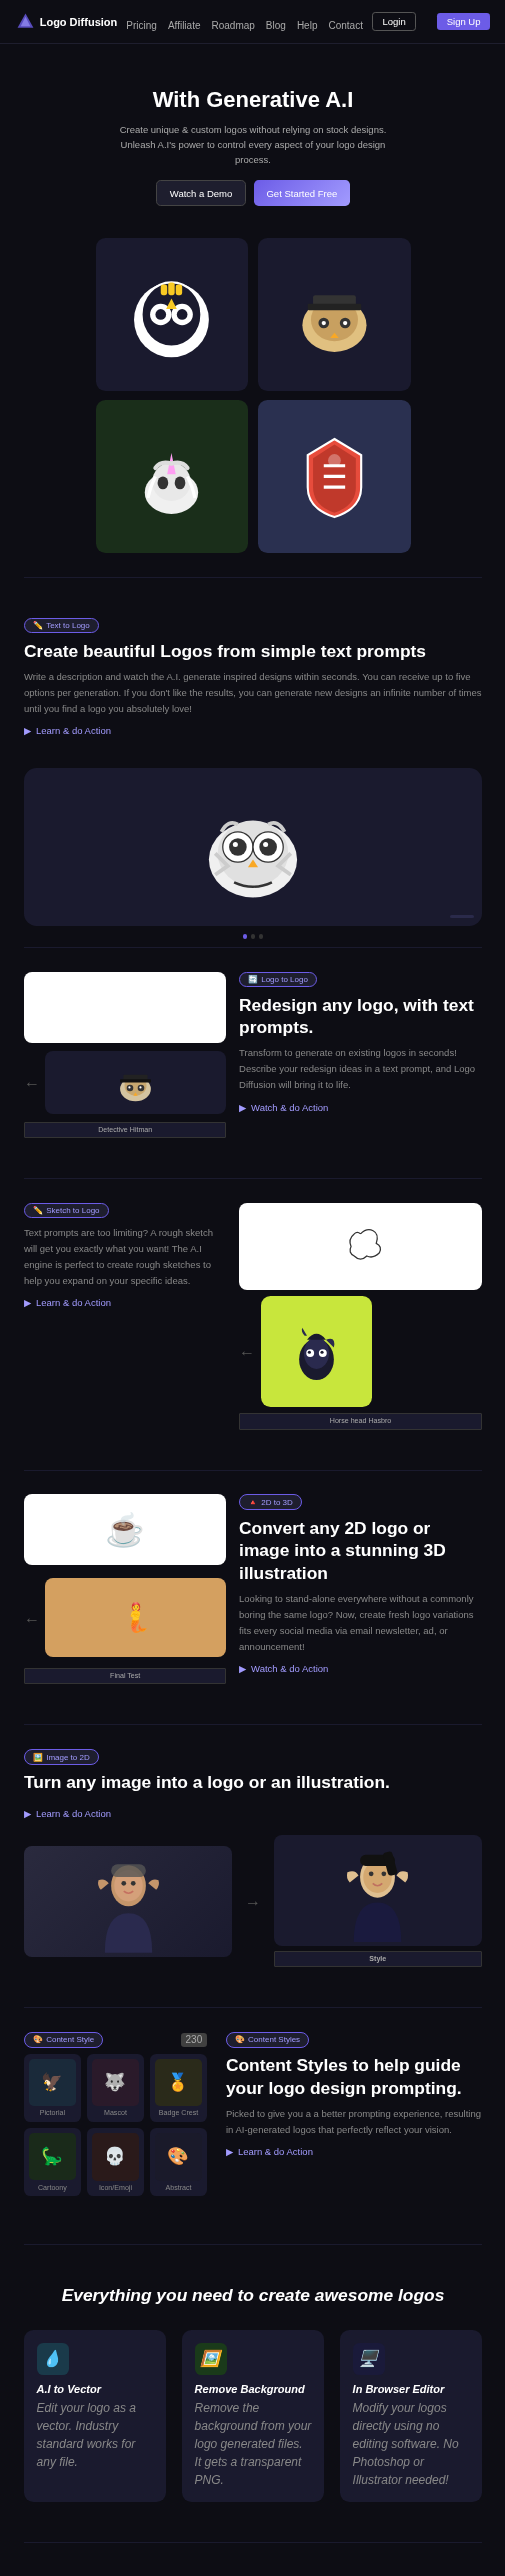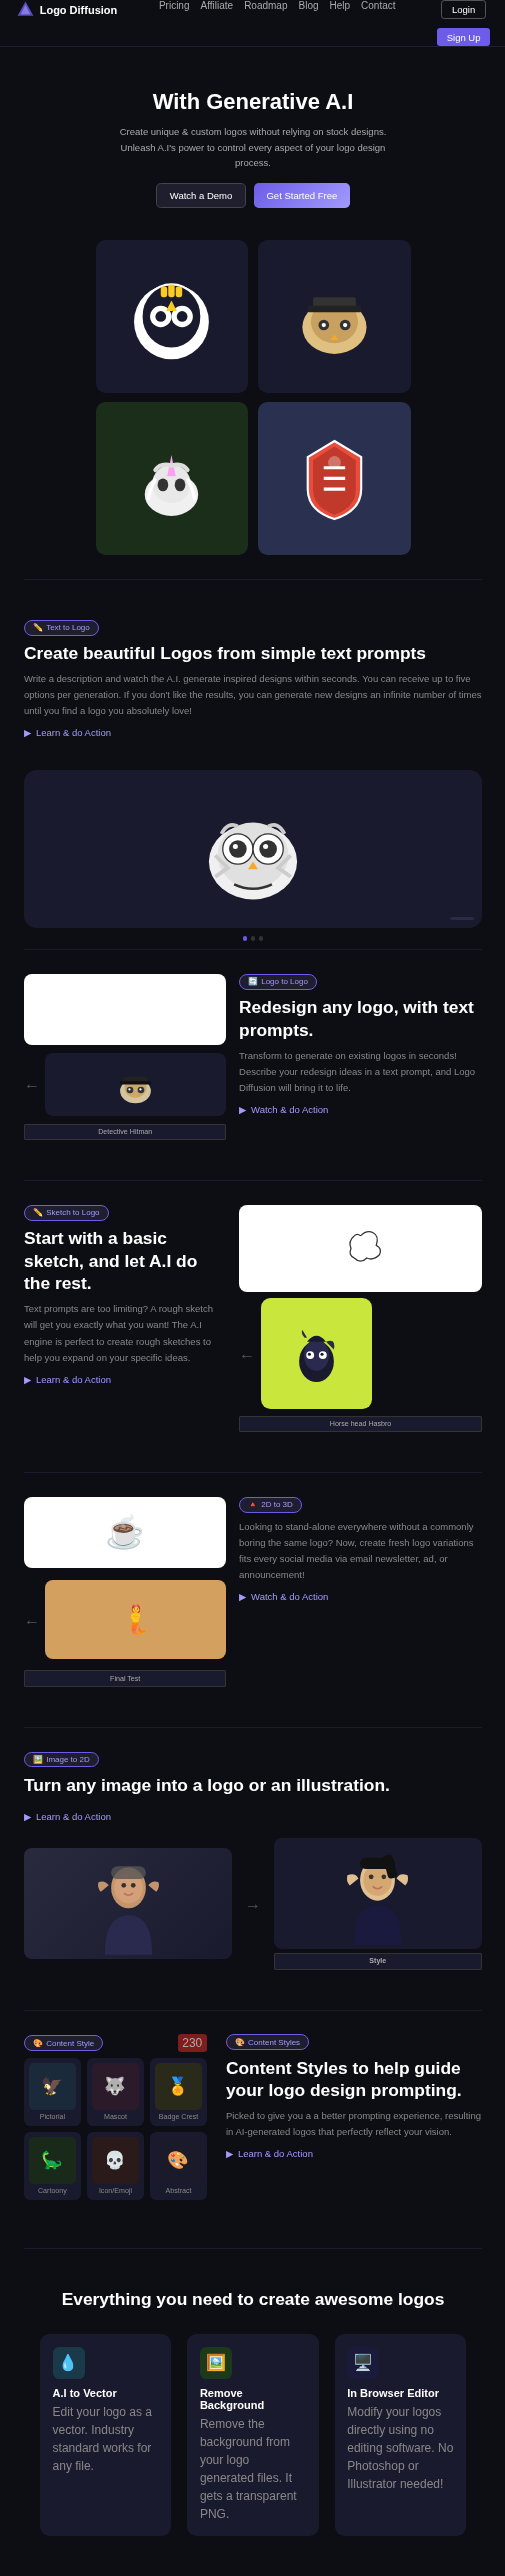--- a/index.html
+++ b/index.html
@@ -8,23 +8,23 @@
       color: #fff;
       font-family: -apple-system, BlinkMacSystemFont, 'Segoe UI', sans-serif;
       font-size: 11px;
       width: 506px;
       margin: 0 auto;
     }
 
     
     .navbar {
       display: flex;
-      align-items: flex-start;
+      align-items: flex-end;
       justify-content: space-between;
-      padding: 0 16px;
+      padding: 12px 16px;
       background: #0d0d14;
       border-bottom: 0.8px solid #1e1e2e;
       position: sticky;
       top: 0;
       z-index: 100;
     }
     .navbar-logo {
       display: flex;
       align-items: center;
       gap: 4.7px;
@@ -41,23 +41,22 @@
       gap: 11px;
       align-items: center;
     }
     .navbar-links a {
       color: #aaa;
       text-decoration: none;
       font-size: 10px;
     }
     .navbar-actions {
       display: flex;
-      gap: 9px;
-      align-items: center;
-      flex-direction: column;
+      gap: 21px;
+      align-items: center;
     }
     .btn-login {
       background: transparent;
       border: 0.8px solid #555;
       color: #fff;
       padding: 3.2px 9.5px;
       border-radius: 3.2px;
       font-size: 9.5px;
       cursor: pointer;
     }
@@ -272,22 +271,23 @@
       flex: 1.2;
     }
 
     
     .img-to-logo-section {
       padding: 16px 24px 32px;
     }
 
     
     .everything-section {
-      padding: 32px 40px;
+      padding: 32px 24px;
       text-align: center;
+      font-style: italic;
     }
     .everything-section h2 {
       font-size: 17.4px;
       font-weight: 700;
       margin-bottom: 24px;
     }
     .features-three {
       display: grid;
       grid-template-columns: 1fr 1fr 1fr;
       gap: 16px;
@@ -441,23 +441,23 @@
       display: flex;
       align-items: center;
       justify-content: center;
       font-size: 17.4px;
     }
     .cs-label {
       font-size: 7.1px;
       color: #888;
     }
     .cs-count {
-      background: #7f1d1d;
+      background: #404040;
       color: #aaa;
-      font-size: 12px;
+      font-size: 10px;
       padding: 1.6px 4.7px;
       border-radius: 3.2px;
       float: right;
     }
   </style>
 </head>
 <body>
 
 <nav class="navbar">
   <div class="navbar-logo">
@@ -623,21 +623,20 @@
 </section>
 
 <div class="divider"></div>
 <section class="sketch-section">
   <div class="sketch-layout">
     <div class="sketch-left">
       <div class="ttl-badge">
         <span>✏️</span>
         <span>Sketch to Logo</span>
       </div>
-      <h2 class="feature-title">Start with a basic sketch, and let A.I do the rest.</h2>
       <p class="feature-desc">Text prompts are too limiting? A rough sketch will get you exactly what you want! The A.I engine is perfect to create rough sketches to help you expand on your specific ideas.</p>
       <div class="learn-more">
         <span>▶</span>
         <span>Learn &amp; do Action</span>
       </div>
     </div>
     <div class="sketch-right">
       <div style="background:#fff;border-radius:8px;height:87px;display:flex;align-items:center;justify-content:center;">
         <svg width="63" height="63" viewBox="0 0 100 100">
           <path d="M50 30 Q60 20 70 25 Q80 30 75 45 Q85 50 80 60 Q70 70 60 65 Q50 75 40 65 Q30 60 35 50 Q30 38 40 30 Q45 25 50 30" stroke="#333" stroke-width="2" fill="none"></path>
@@ -677,20 +676,22 @@
           <span style="font-size:28.4px;">🧜</span>
         </div>
       </div>
       <div class="label-badge" style="margin-top:4.7px;">Final Test</div>
     </div>
     <div class="convert-right">
       <div class="ttl-badge">
         <span>🔺</span>
         <span>2D to 3D</span>
       </div>
+      <h2 class="feature-title">Convert any 2D logo or image
+into a stunning 3D illustration</h2>
       <p class="feature-desc">Looking to stand-alone everywhere without a commonly boring the same logo? Now, create fresh logo variations fits every social media via email newsletter, ad, or announcement!</p>
       <div class="learn-more">
         <span>▶</span>
         <span>Watch &amp; do Action</span>
       </div>
     </div>
   </div>
 </section>
 
 <div class="divider"></div>

